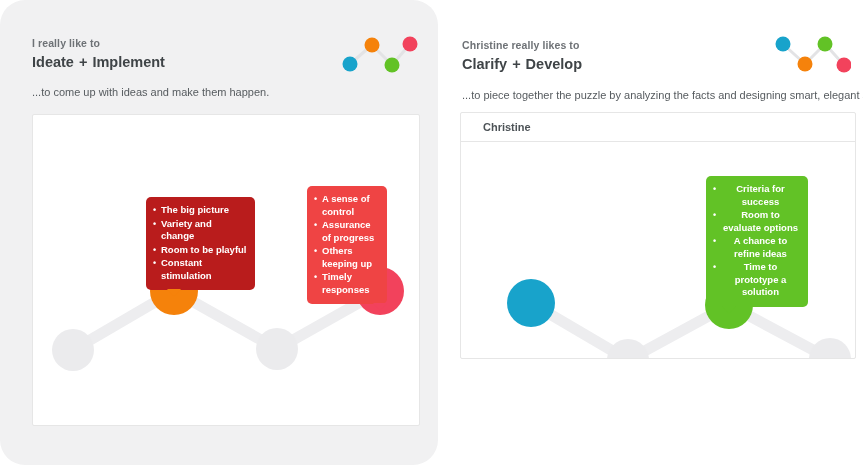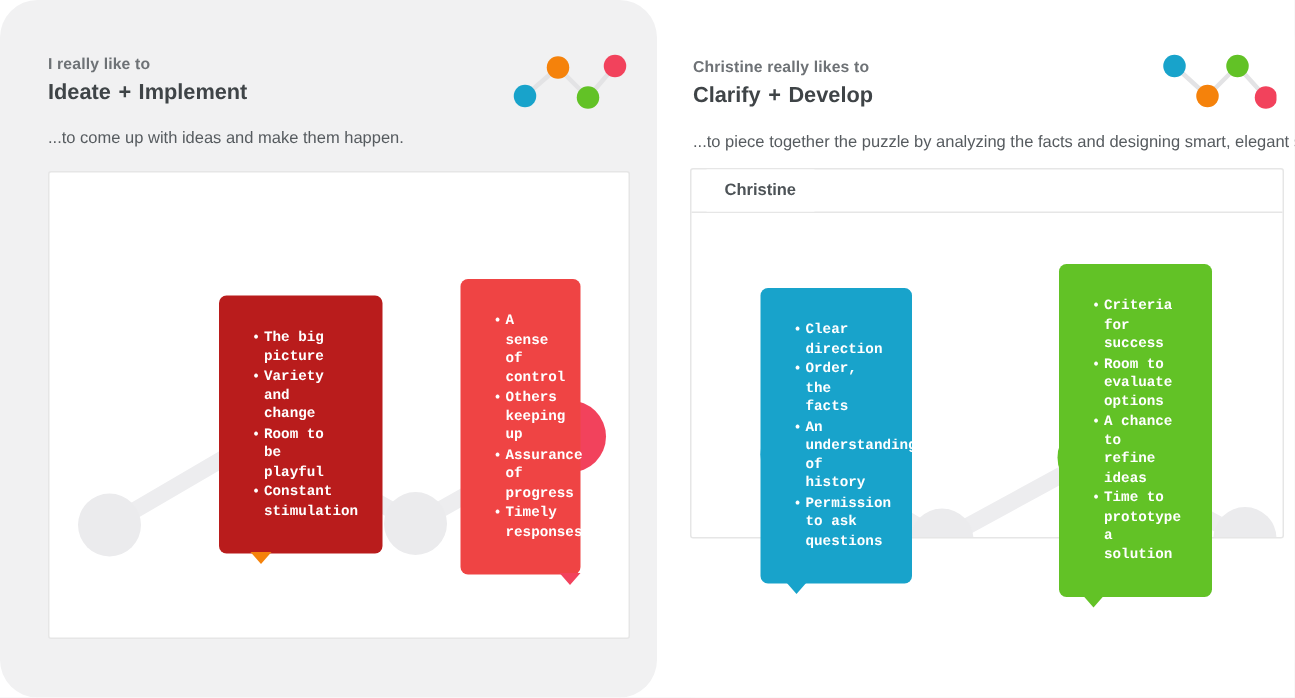--- a/index.html
+++ b/index.html
@@ -100,20 +100,21 @@
     left: 32px;
     top: 114px;
     width: 388px;
     height: 312px;
   }
   #card-right {
     left: 22px;
     top: 112px;
     width: 396px;
     height: 247px;
+    text-align: center;
   }
 
   .tabbar {
     position: absolute;
     left: 0;
     top: 0;
     right: 0;
     height: 28px;
     border-bottom: 1px solid #e6e6e6;
   }
@@ -143,24 +144,23 @@
     position: absolute;
     border-radius: 5px;
     box-sizing: border-box;
     padding: 7px 8px 7px 7px;
     color: #ffffff;
     font-size: 9.5px;
     line-height: 12.5px;
     font-weight: bold;
   }
   .bubble ul {
-    margin: 15px;
+    margin: 0;
     padding: 0;
     list-style: none;
-    font-family: Liberation Mono, monospace;
   }
   .bubble li {
     position: relative;
     padding-left: 8px;
     margin-bottom: 1px;
   }
   .bubble li:before {
     content: "\2022";
     position: absolute;
     left: 0;
@@ -226,22 +226,22 @@
           <li>Variety and change</li>
           <li>Room to be playful</li>
           <li>Constant stimulation</li>
         </ul>
         <span class="tail" style="left:21px; border-top:8px solid #f5820b;"></span>
       </div>
 
       <div class="bubble" style="left:274px; top:71px; width:80px; background:#ef4444;">
         <ul>
           <li>A sense of control</li>
+          <li>Assurance of progress</li>
           <li>Others keeping up</li>
-          <li>Assurance of progress</li>
           <li>Timely responses</li>
         </ul>
         <span class="tail" style="left:66px; border-top:8px solid #f2425c;"></span>
       </div>
     </div>
 
   </div>
 </div>
 
 <div class="panel" id="panel-right">
@@ -282,29 +282,20 @@
             <line x1="167" y1="247" x2="268" y2="192"></line>
             <line x1="268" y1="192" x2="369" y2="246"></line>
           </g>
           <circle cx="167" cy="247" r="21" fill="#ebebed"></circle>
           <circle cx="369" cy="246" r="21" fill="#ebebed"></circle>
           <circle cx="70" cy="190" r="24" fill="#18a3cb"></circle>
           <circle cx="268" cy="192" r="24" fill="#62c226"></circle>
         </svg>
       </div>
 
-      <div class="bubble" style="left:46px; top:79px; width:101px; background:#18a3cb;">
-        <ul>
-          <li>Clear direction</li>
-          <li>Order, the facts</li>
-          <li>An understanding of history</li>
-          <li>Permission to ask questions</li>
-        </ul>
-        <span class="tail" style="left:17px; border-top:8px solid #18a3cb;"></span>
-      </div>
 
       <div class="bubble" style="left:245px; top:63px; width:102px; background:#62c226;">
         <ul>
           <li>Criteria for success</li>
           <li>Room to evaluate options</li>
           <li>A chance to refine ideas</li>
           <li>Time to prototype a solution</li>
         </ul>
         <span class="tail" style="left:16px; border-top:8px solid #62c226;"></span>
       </div>

